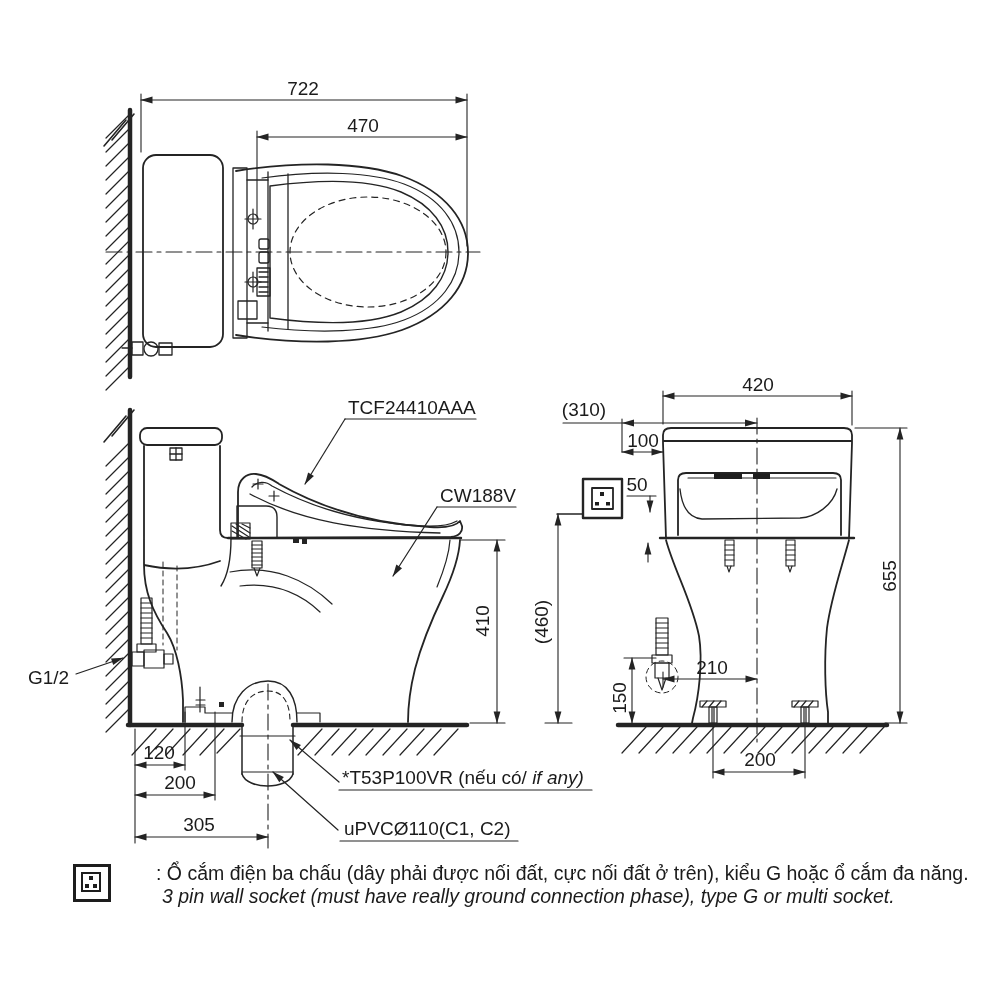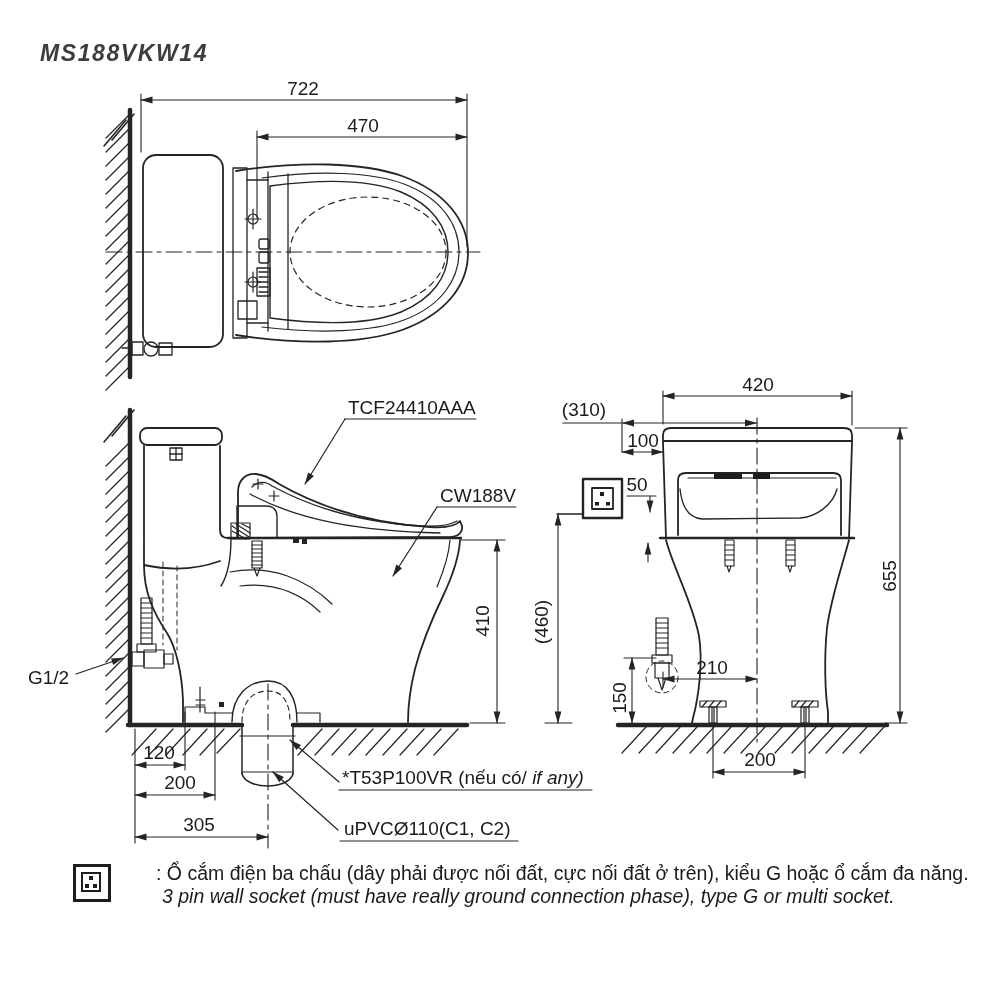--- a/index.html
+++ b/index.html
@@ -18,21 +18,20 @@
   .pin-bl{left:2px;bottom:2px;}
   .pin-br{right:2px;bottom:2px;}
   #fn-text{position:absolute;left:48px;top:0px;width:880px;font-size:19.5px;line-height:23px;white-space:nowrap;margin-left:35px;}
   #fn-line2{font-style:italic;margin-left:6px;}
 </style>
 </head>
 <body>
 
 <div id="canvas">
 
-  <div id="title">MS188VKW14</div>
 
   <svg id="drawing" width="1000" height="1000" viewBox="0 0 1000 1000" stroke-linecap="round" stroke-linejoin="round">
     <defs>
       <marker id="ah" markerWidth="14" markerHeight="9" refX="12.5" refY="4" orient="auto-start-reverse" markerUnits="userSpaceOnUse">
         <path d="M13,4 L1,0.6 L1,7.4 Z" fill="#242424"></path>
       </marker>
     </defs>
 
     <g fill="none" stroke="#242424">
 

